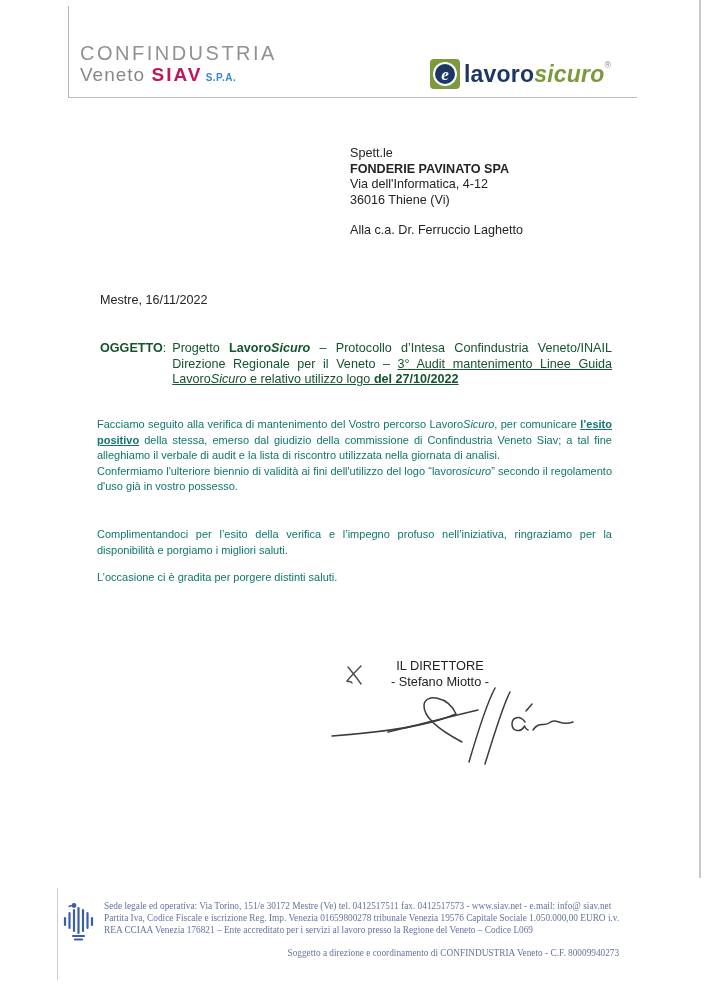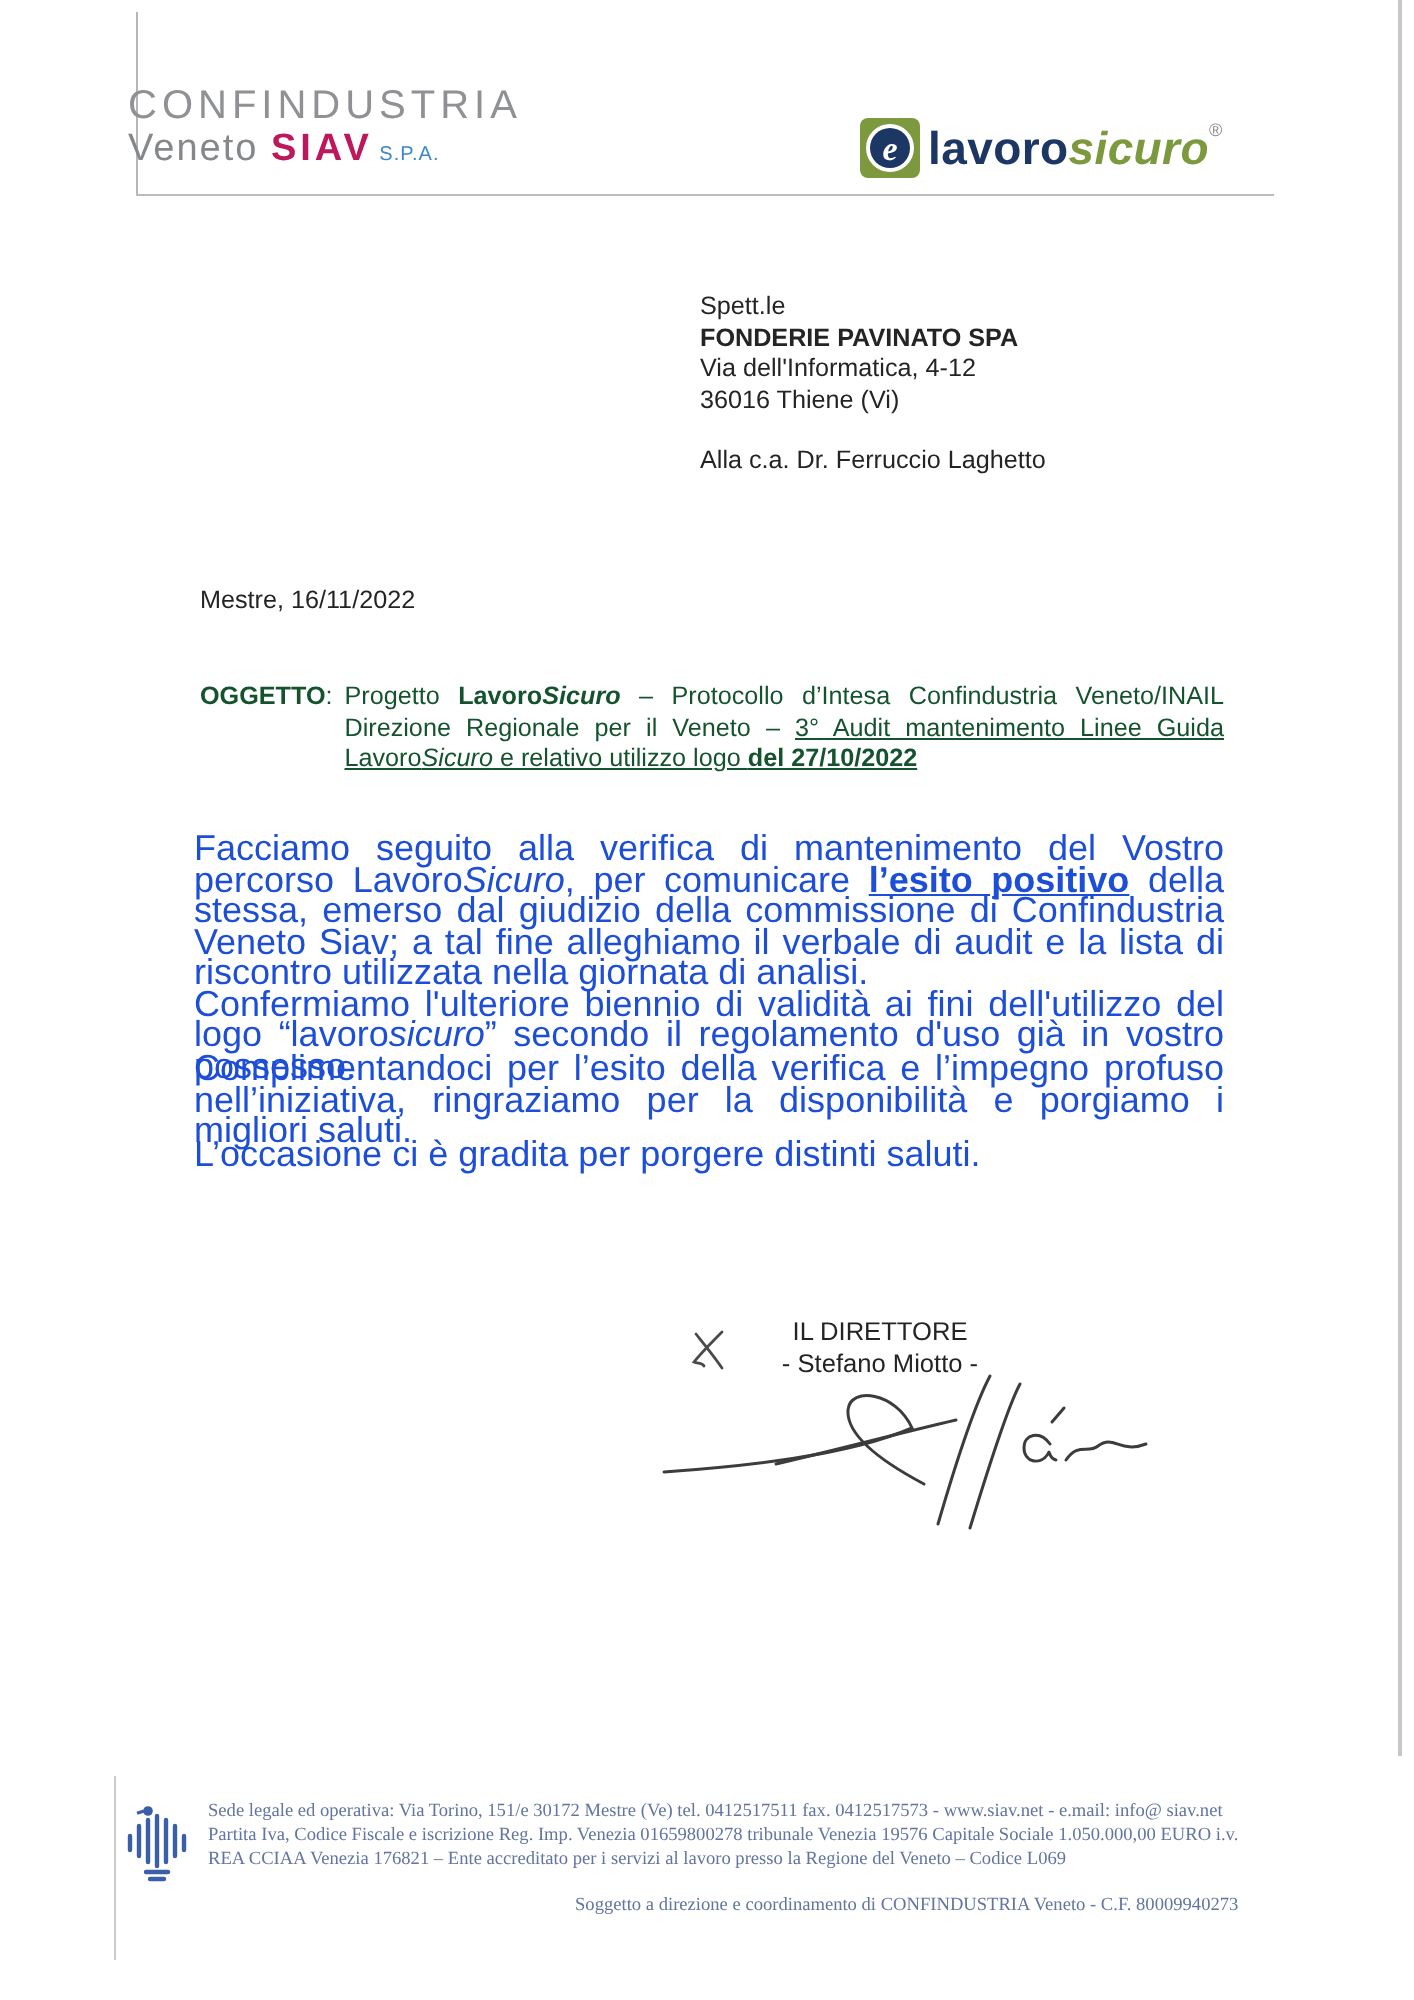--- a/index.html
+++ b/index.html
@@ -10,25 +10,25 @@
     background: #ffffff; overflow: hidden;
   }
 
   
   .rule-vert-header  { position:absolute; left:68px; top:6px;  width:1px; height:91px;  background:#b6b6b6; }
   .rule-horiz-header { position:absolute; left:68px; top:97px; width:569px; height:1px; background:#bcbcbc; }
   .scan-edge-right   { position:absolute; left:699px; top:0;   width:2px; height:878px; background:#c8c8c8; }
   .scan-edge-left    { position:absolute; left:57px; top:888px; width:1px; height:92px; background:#cccccc; }
 
   
-  .brand { position:absolute; left:64px; top:42px; line-height:1.12; }
+  .brand { position:absolute; left:80px; top:42px; line-height:1.12; }
   .brand-line1 { font-size:20px; letter-spacing:2.5px; color:#8f9194; font-weight:400; }
   .brand-line2 { font-size:19px; letter-spacing:1px; color:#85888b; }
   .brand-siav  { color:#be185d; font-weight:700; letter-spacing:2px; }
-  .brand-spa   { color:#3d87c6; font-size:10px; font-weight:400; letter-spacing:.5px;text-align:right; }
+  .brand-spa   { color:#3d87c6; font-size:10px; font-weight:700; letter-spacing:.5px;text-align:right; }
 
   
   .ls-logo { position:absolute; left:430px; top:59px; display:flex; align-items:center; }
   .ls-icon { width:30px; height:30px; margin-right:4px; }
   .ls-text { font-size:23px; font-weight:700; letter-spacing:.2px; }
   .ls-navy { color:#1d3764; }
   .ls-green { color:#7c9a3d; font-style:italic; }
   .ls-reg { font-size:9px; color:#8a8a8a; vertical-align:14px; font-weight:400; }
 
   
@@ -45,21 +45,21 @@
   .subject-colon { white-space:pre; }
   .subject-body { text-align:justify; flex:1; margin-left:6px; }
   .b  { font-weight:700; }
   .i  { font-style:italic; }
   .u  { text-decoration:underline; }
   .bu { font-weight:700; text-decoration:underline; }
   .bi { font-weight:700; font-style:italic; }
   .ui { text-decoration:underline; font-style:italic; }
 
   
-  .para { position:absolute; left:97px; width:515px; font-size:18px; line-height:15.5px; text-align:justify; color:#1d4ed8; }
+  .para { position:absolute; left:97px; width:515px; font-size:11px; line-height:15.5px; text-align:justify; color:#0f766e; }
   .p1 { top:417px; }
   .p2 { top:527px; }
   .p3 { top:570px; text-align:left; }
 
   
   .sig-block { position:absolute; left:355px; top:658px; width:170px; text-align:center; font-size:12.8px; line-height:16px; color:#242424; }
   .sig-xmark { position:absolute; left:344px; top:662px; }
   .sig-scribble { position:absolute; left:328px; top:683px; }
 
   

